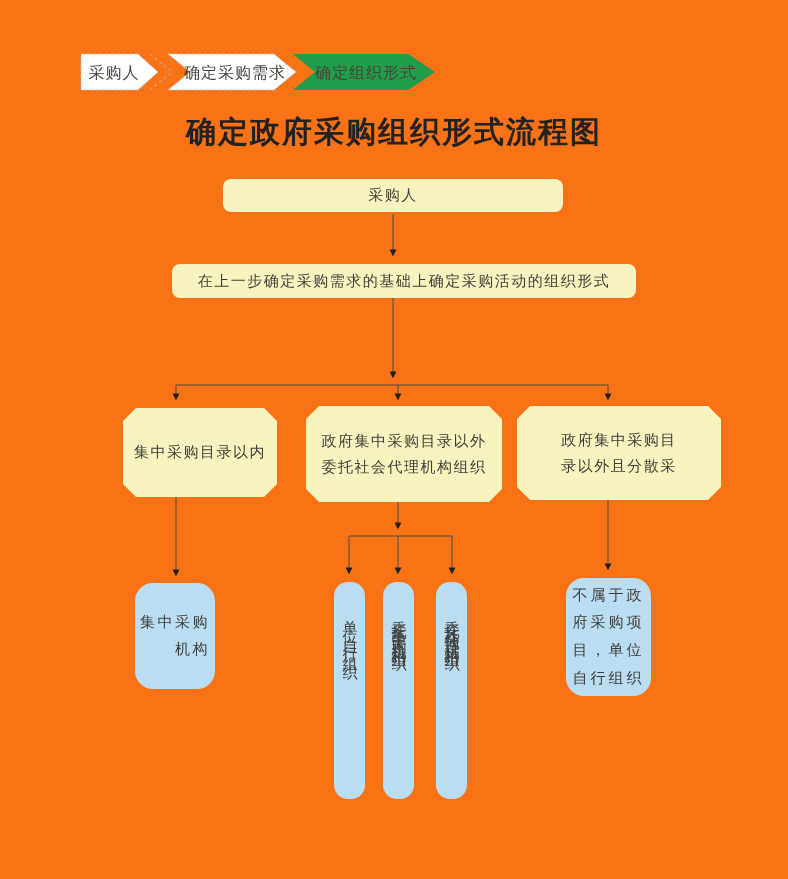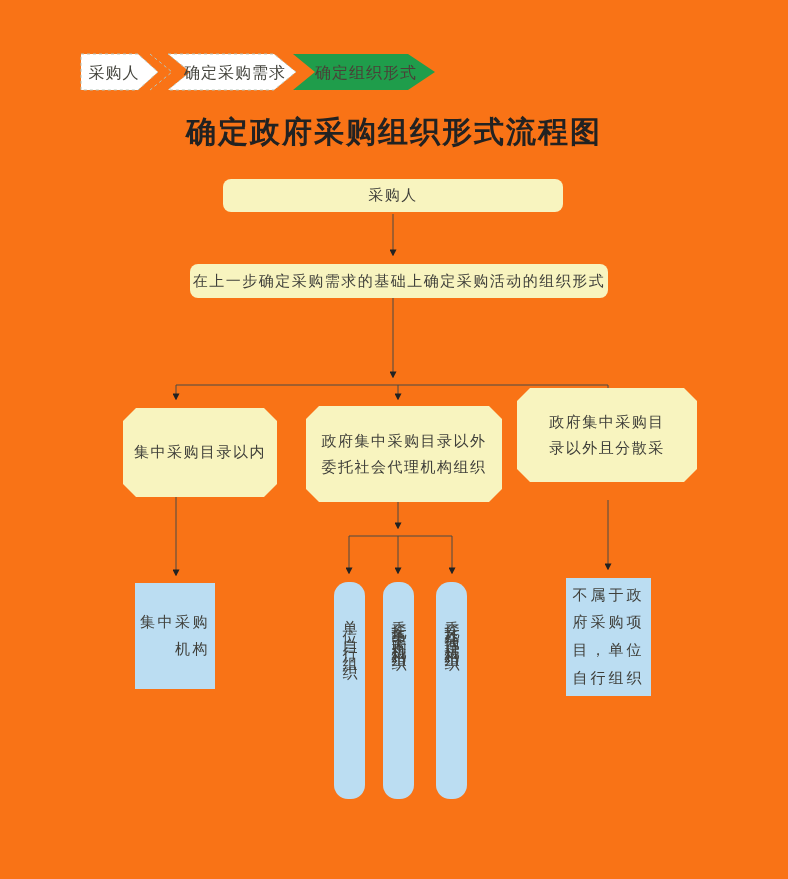--- a/index.html
+++ b/index.html
@@ -28,21 +28,21 @@
   
   .title{position:absolute;left:0;top:112px;width:788px;margin:0;text-align:center;
          font-size:30px;font-weight:bold;letter-spacing:2px;color:#222;}
 
   
   .node{position:absolute;display:flex;align-items:center;justify-content:center;
         font-size:15px;color:var(--text-color);text-align:center;box-sizing:border-box;}
   .yellow{background:var(--node-yellow);}
   .blue{background:var(--node-blue);}
   .rounded-sm{border-radius:8px;}
-  .rounded-md{border-radius:0;}
+  .rounded-md{border-radius:18px;}
   .octagon{clip-path:polygon(13px 0,calc(100% - 13px) 0,100% 13px,100% calc(100% - 13px),
            calc(100% - 13px) 100%,13px 100%,0 calc(100% - 13px),0 13px);}
   .lines div{line-height:1.75;letter-spacing:1.5px;}
   .lines-wide div{line-height:1.8;letter-spacing:2.5px;text-align:right;}
   .lines-right div{line-height:1.85;letter-spacing:3px;}
   .single-line{letter-spacing:1.5px;}
 
   
   .vert{writing-mode:vertical-rl;text-orientation:upright;border-radius:14px;
         align-items:center;justify-content:flex-start;padding-top:26px;letter-spacing:4px;}
@@ -84,36 +84,36 @@
     <polygon class="chev chev-active" points="215,2 330,2 357,20 330,38 215,38 237,20"></polygon>
     <text class="chev-label" x="36" y="26" text-anchor="middle">采购人</text>
     <text class="chev-label" x="157" y="26" text-anchor="middle">确定采购需求</text>
     <text class="chev-label chev-label-active" x="288" y="26" text-anchor="middle">确定组织形式</text>
   </svg>
 
   <h1 class="title">确定政府采购组织形式流程图</h1>
 
   <div class="node yellow rounded-sm single-line" style="left:223px;top:179px;width:340px;height:33px;">采购人</div>
 
-  <div class="node yellow rounded-sm single-line" style="left:190px;top:264px;width:418px;height:34px;">在上一步确定采购需求的基础上确定采购活动的组织形式</div>
+  <div class="node yellow rounded-sm single-line" style="left:172px;top:264px;width:464px;height:34px;">在上一步确定采购需求的基础上确定采购活动的组织形式</div>
 
   <div class="node yellow octagon" style="left:93px;top:408px;width:154px;height:89px;margin-left:30px;">
     <div class="lines">
       <div>集中采购目录以内</div>
     </div>
   </div>
 
   <div class="node yellow octagon" style="left:306px;top:406px;width:196px;height:96px;">
     <div class="lines">
       <div>政府集中采购目录以外</div>
       <div>委托社会代理机构组织</div>
     </div>
   </div>
 
-  <div class="node yellow octagon" style="left:517px;top:388px;width:180px;height:94px;">
+  <div class="node yellow octagon" style="left:517px;top:406px;width:204px;height:94px;">
     <div class="lines">
       <div>政府集中采购目</div>
       <div>录以外且分散采</div>
     </div>
   </div>
 
   <div class="node blue rounded-md" style="left:135px;top:583px;width:80px;height:106px;">
     <div class="lines-wide">
       <div>集中采购</div>
       <div>机构</div>

